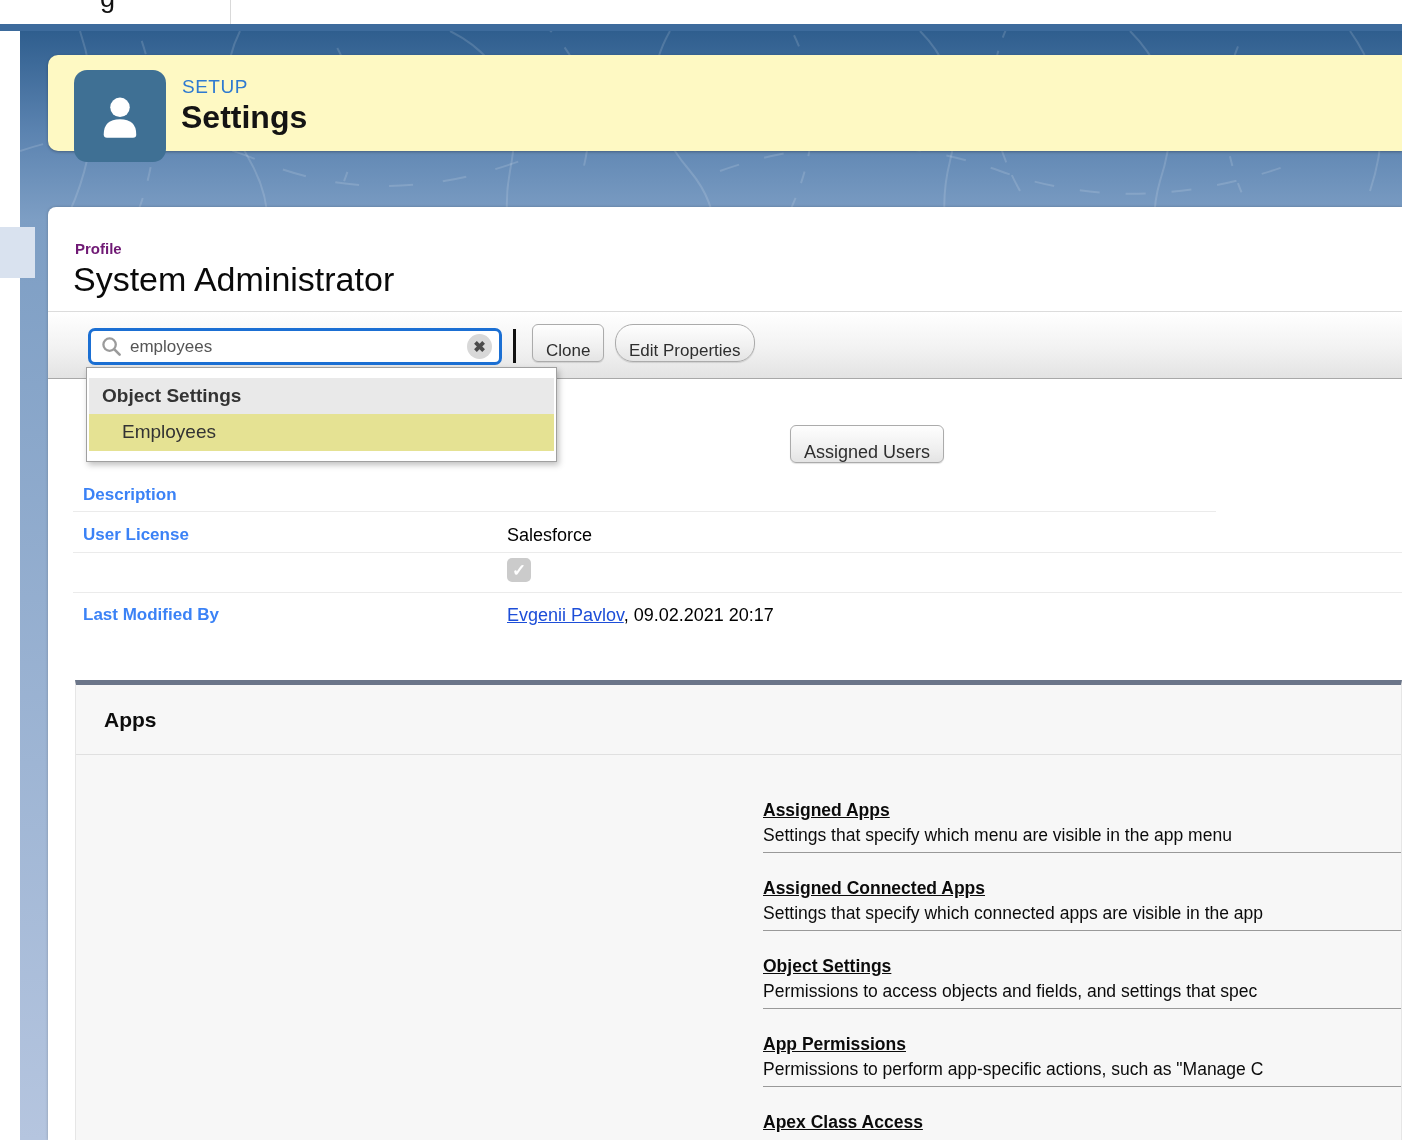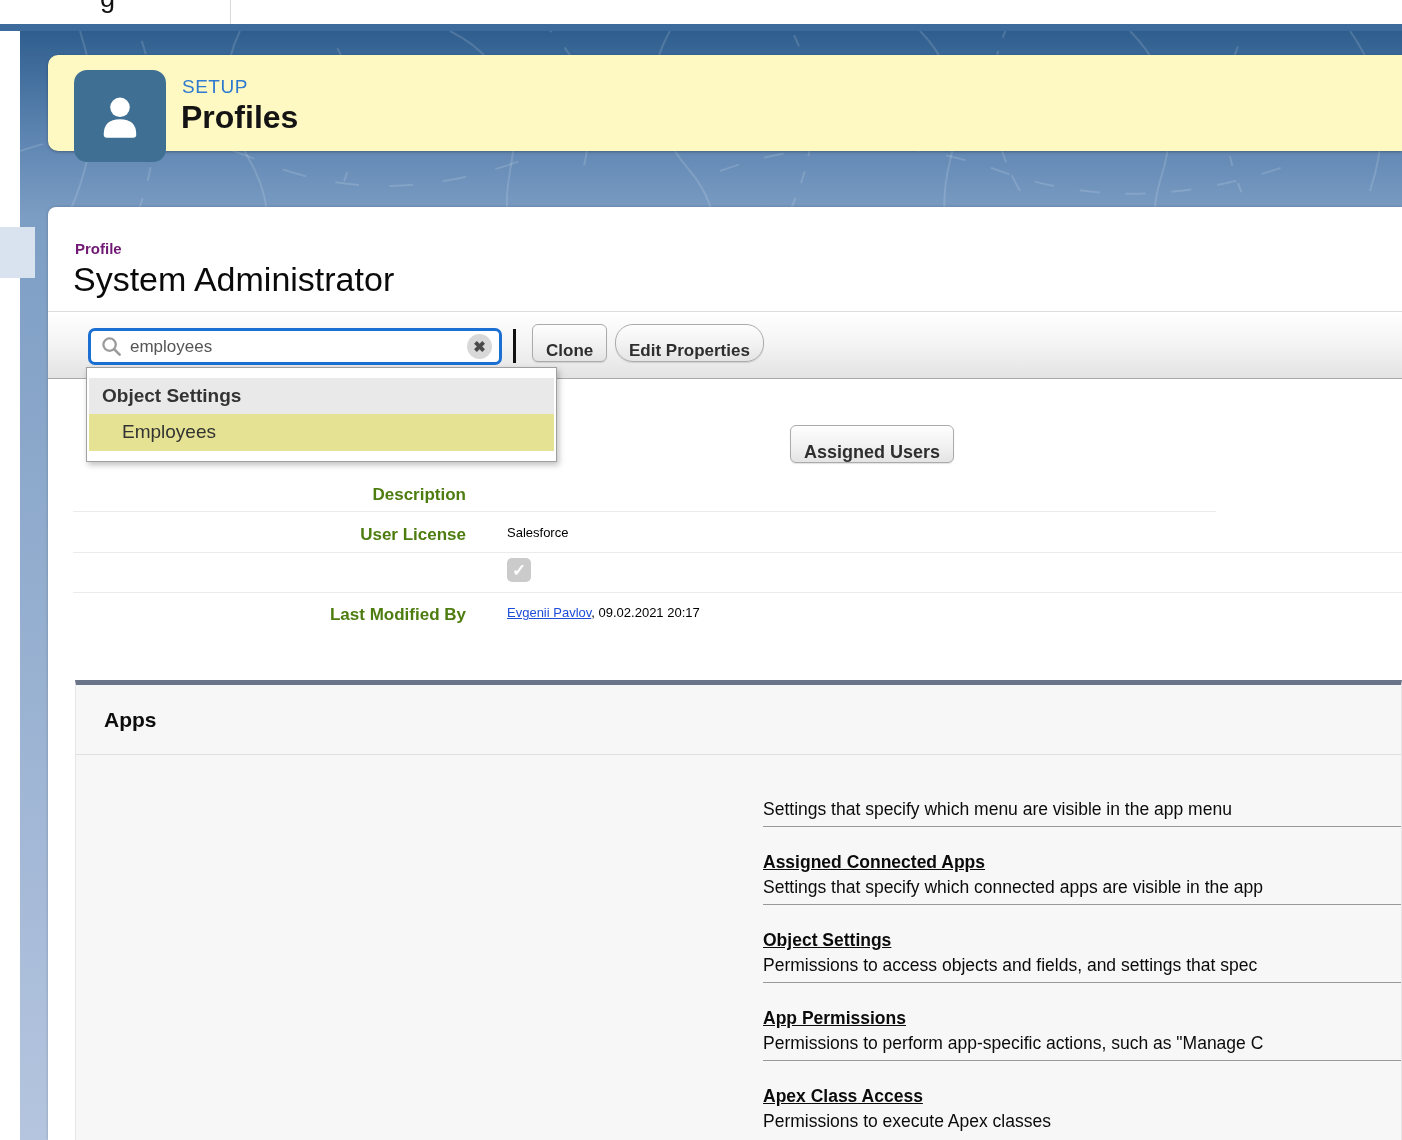--- a/index.html
+++ b/index.html
@@ -61,41 +61,41 @@
   .search-glyph { margin-left:10px; display:flex; }
   .clear-btn {
     width:25px; height:25px; border-radius:50%; background:#d8d8d8; margin-right:7px;
     display:flex; align-items:center; justify-content:center; cursor:pointer;
     font-size:15px; font-weight:700; color:#4a4a4a; flex:0 0 auto;
   }
   .vert-divider { position:absolute; left:465px; top:122px; width:3px; height:34px; background:#111; }
   .btn {
     position:absolute; height:38px; padding:16px 13px; border:1px solid #ababab; border-radius:6px;
     background:linear-gradient(180deg,#fefefe 0%,#f0f0f0 60%,#e4e4e4 100%);
-    font-family:"Liberation Sans",sans-serif; font-size:17px; font-weight:700; color:#2e2e2e;
+    font-family:"Liberation Sans",sans-serif; font-size:17px; font-weight:400; color:#2e2e2e;
     cursor:pointer; box-shadow:0 1px 1px rgba(0,0,0,.12);
   }
   .btn-clone { left:484px; top:117px; }
   .btn-edit  { left:567px; top:117px;border-radius:18px; }
   .btn-assigned { left:742px; top:218px; font-size:18px; }
   
   .dropdown {
     position:absolute; left:38px; top:160px; width:471px;
     background:#fff; border:1px solid #a0a0a0; padding:10px 2px;
     box-shadow:2px 3px 6px rgba(0,0,0,.25); z-index:11;
   }
   .dd-group { background:#e9e9e9; padding:7px 13px; font-size:19px; font-weight:700; color:#333; }
   .dd-item  { background:#e5e293; padding:7px 13px 8px 33px; font-size:19px; color:#333; cursor:pointer; }
   
   .sep { position:absolute; height:1px; background:#ebebeb; }
   .sep-1 { left:25px; top:304px; width:1143px; }
   .sep-2 { left:25px; top:345px; width:1329px; }
   .sep-3 { left:25px; top:385px; width:1329px; }
-  .d-label { position:absolute; left:27px; width:391px; text-align:right; font-size:17px; font-weight:700; color:#4d7c0f; }
-  .d-value { position:absolute; left:459px; font-size:13px; color:#000; }
+  .d-label { position:absolute; left:35px; width:391px; font-size:17px; font-weight:700; color:#3b82f6; }
+  .d-value { position:absolute; left:459px; font-size:18px; color:#000; }
   .lbl-desc { top:278px; } .lbl-lic { top:318px; } .lbl-mod { top:398px; }
   .val-lic { top:318px; } .val-mod { top:398px; }
   .chk {
     position:absolute; left:459px; top:351px; width:24px; height:24px;
     background:#cbcbcb; border-radius:5px; display:flex; align-items:center; justify-content:center;
   }
   .chk::after { content:"\2713"; color:#fff; font-size:17px; font-weight:700; }
   .mod-link { color:#1d4ed8; text-decoration:underline; cursor:pointer; }
   
   .apps-box {
@@ -146,21 +146,21 @@
 <div class="sidebar-highlight"></div>
 
 <div class="setup-card">
   <div class="avatar-sq">
     <svg width="52" height="52" viewBox="0 0 48 48">
       <circle cx="24" cy="16" r="9" fill="#ffffff"></circle>
       <path d="M9 41 q0 -14 15 -14 q15 0 15 14 q0 3 -3 3 h-24 q-3 0 -3 -3 z" fill="#ffffff"></path>
     </svg>
   </div>
   <div class="setup-eyebrow">SETUP</div>
-  <div class="page-title">Profiles</div>
+  <div class="page-title">Settings</div>
 </div>
 
 <div class="content-card">
 
   <div class="profile-type">Profile</div>
   <div class="profile-name">System Administrator</div>
 
   <div class="toolbar"></div>
 
   <div class="search-box">
@@ -201,20 +201,21 @@
     <span class="mod-link">Evgenii Pavlov</span><span>, 09.02.2021 20:17</span>
   </div>
 
   <div class="apps-box">
     <div class="apps-head">
       <span class="apps-title">Apps</span>
     </div>
     <div class="links-col">
 
       <div class="link-row">
+        <a class="link-title">Assigned Apps</a>
         <span class="link-desc">Settings that specify which menu are visible in the app menu</span>
       </div>
 
       <div class="link-row">
         <a class="link-title">Assigned Connected Apps</a>
         <span class="link-desc">Settings that specify which connected apps are visible in the app</span>
       </div>
 
       <div class="link-row">
         <a class="link-title">Object Settings</a>

